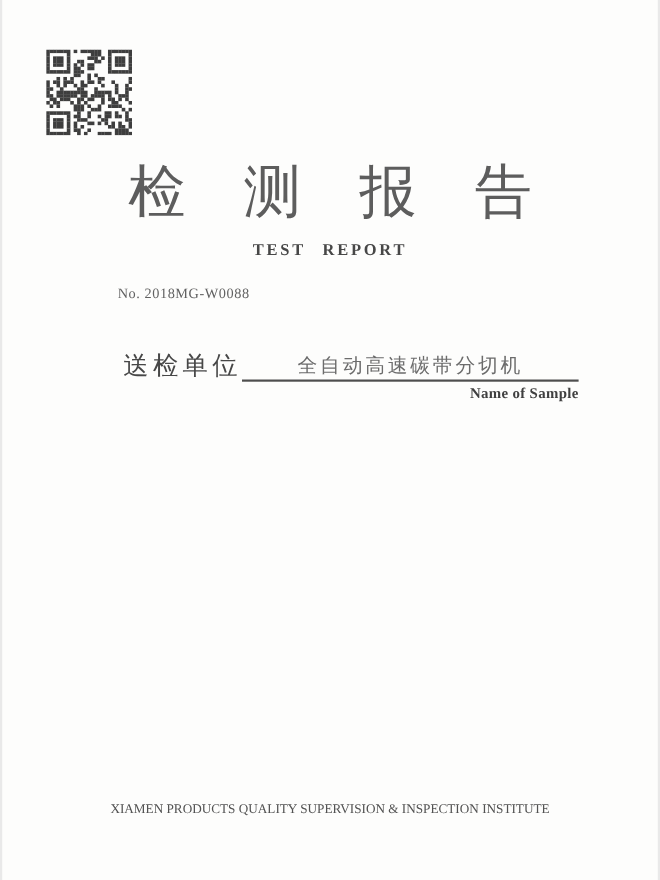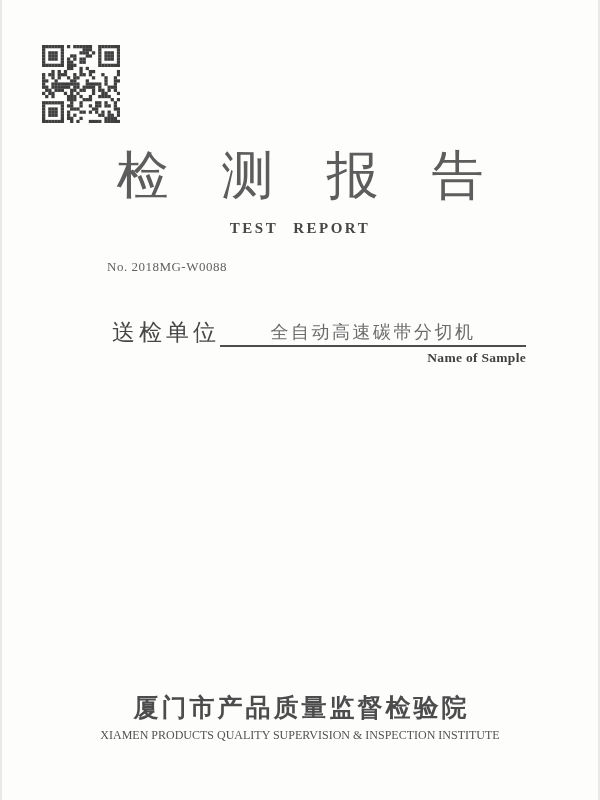--- a/index.html
+++ b/index.html
@@ -457,16 +457,15 @@
       <span class="cn-label">送检单位</span>
       <span class="value-line">
         <span class="value value-lg">全自动高速碳带分切机</span>
       </span>
     </div>
     <div class="en-label">Name of Sample</div>
   </section>
 
 
 
-  <div class="footer-cn">厦门市产品质量监督检验院</div>
   <div class="footer-en">XIAMEN PRODUCTS QUALITY SUPERVISION &amp; INSPECTION INSTITUTE</div>
 
 </div>
 
 </body></html>

